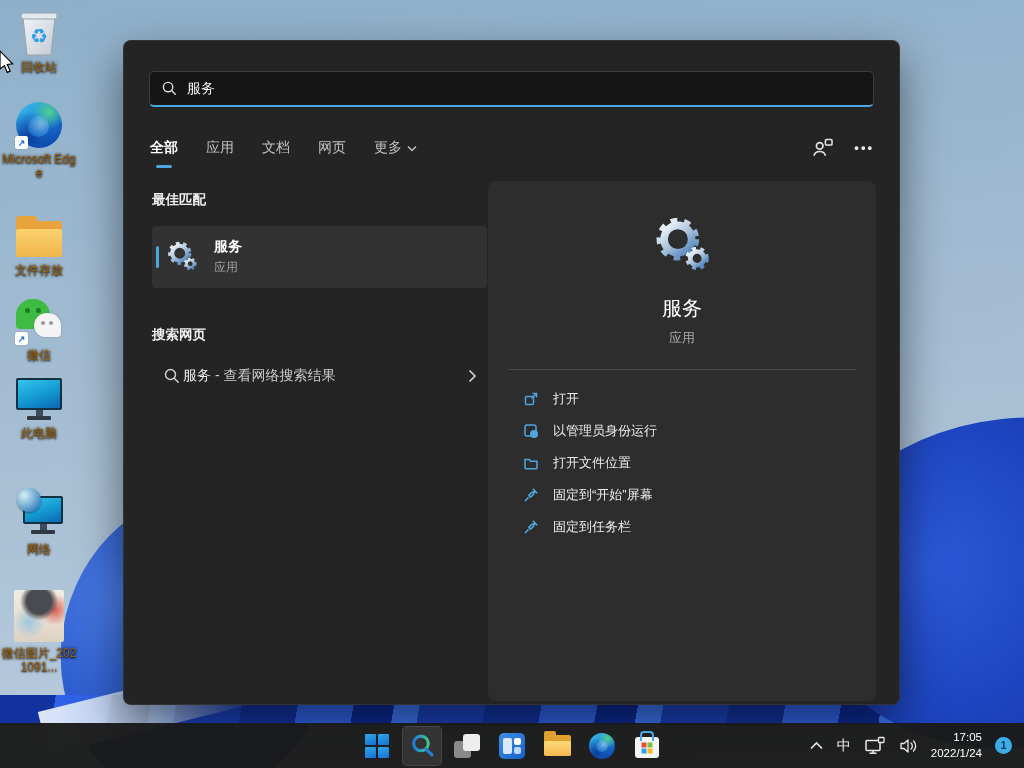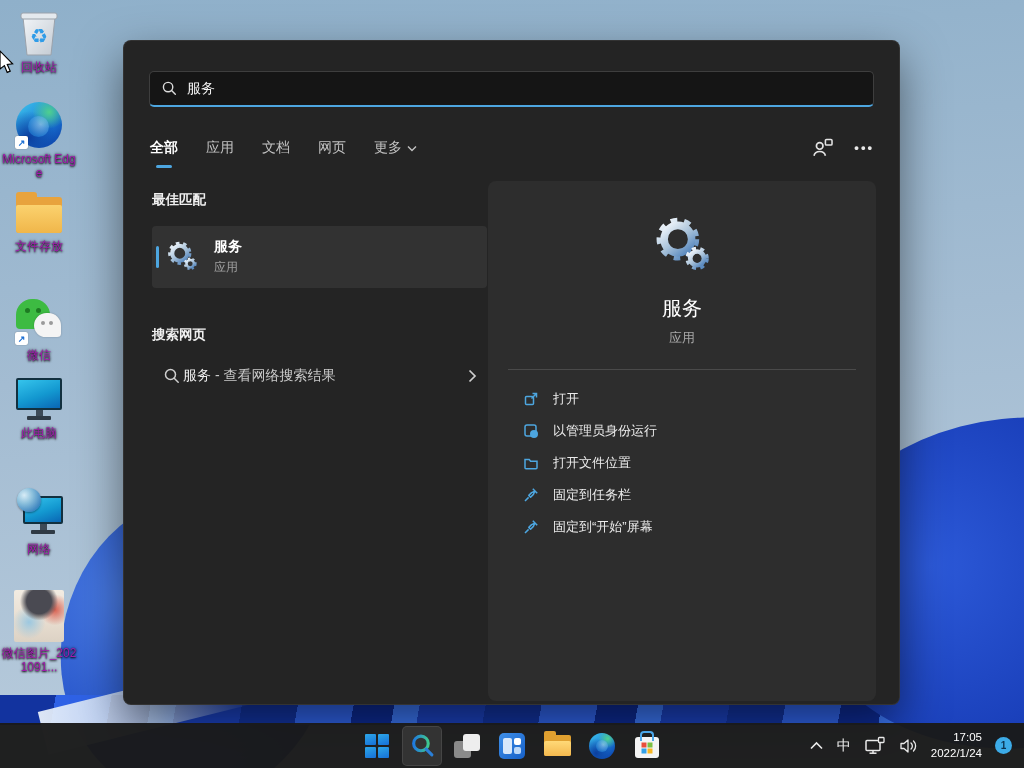--- a/index.html
+++ b/index.html
@@ -20,21 +20,21 @@
     background:repeating-linear-gradient(100deg,
       #12339f 0 55px, #2f62e6 55px 110px, #0d2a92 110px 150px,
       #3a74f0 150px 175px, #1b41bc 175px 240px); }
   .bloom-band-light { position:absolute; left:40px; top:686px; width:210px; height:44px;
     transform:rotate(-14deg);
     background:linear-gradient(100deg, rgba(232,240,250,0.95) 0%, rgba(210,226,242,0.75) 55%, rgba(210,226,242,0) 100%); }
 
   
   .desk-icon { position:absolute; left:0; width:78px; display:flex; flex-direction:column;
     align-items:center; gap:3px; cursor:default; }
-  .desk-label { color:#a21caf; font-size:12px; text-align:center; line-height:1.15;
+  .desk-label { color:#a16207; font-size:12px; text-align:center; line-height:1.15;
     text-shadow:0 1px 2px rgba(0,0,0,.95), 0 0 3px rgba(0,0,0,.8); word-break:break-all; max-width:76px; }
   .icon-wrap { position:relative; width:50px; height:50px; display:flex; align-items:center; justify-content:center; }
   .shortcut-badge { position:absolute; left:1px; bottom:1px; width:13px; height:13px;
     background:#fff; border-radius:2px; display:flex; align-items:center; justify-content:center;
     font-size:9px; color:#1b6fd4; font-weight:bold; box-shadow:0 0 1px rgba(0,0,0,.5); }
 
   .edge-ball { width:46px; height:46px; border-radius:50%;
     background:radial-gradient(circle at 72% 22%, #4fd08e 0%, rgba(79,208,142,0) 34%),
                radial-gradient(circle at 28% 78%, #0b3e9e 0%, rgba(11,62,158,0) 55%),
                linear-gradient(140deg, #35b2e6 15%, #1a7ad8 55%, #0c3fa8 95%); position:relative; }
@@ -186,21 +186,21 @@
 </div>
 
 <div class="desk-icon" style="top:100px;">
   <div class="icon-wrap">
     <div class="edge-ball"></div>
     <div class="shortcut-badge">↗</div>
   </div>
   <div class="desk-label">Microsoft Edge</div>
 </div>
 
-<div class="desk-icon" style="top:187px;">
+<div class="desk-icon" style="top:211px;">
   <div class="icon-wrap">
     <div class="folder-desk">
         <div class="back"></div>
         <div class="front"></div>
       </div>
   </div>
   <div class="desk-label">文件存放</div>
 </div>
 
 <div class="desk-icon" style="top:296px;">
@@ -365,27 +365,27 @@
       <div class="pv-action">
         <svg width="16" height="16" viewBox="0 0 16 16">
           <path d="M2 4.5 h4.2 l1.4 1.8 H14 v6.5 a1 1 0 0 1 -1 1 H3 a1 1 0 0 1 -1 -1 Z" fill="none" stroke="#4da6e0" stroke-width="1.5"></path>
         </svg>
         <span>打开文件位置</span>
       </div>
       <div class="pv-action">
         <svg width="16" height="16" viewBox="0 0 16 16">
           <path d="M9.8 1.8 L14.2 6.2 M12.4 4 L8.6 5.6 L5.8 8.4 L7.6 10.2 L10.4 7.4 L12 3.6 M5.6 10.4 L2 14" fill="none" stroke="#4da6e0" stroke-width="1.5" stroke-linejoin="round"></path>
         </svg>
-        <span>固定到任务栏</span>
+        <span>固定到“开始”屏幕</span>
       </div>
       <div class="pv-action">
         <svg width="16" height="16" viewBox="0 0 16 16">
           <path d="M9.8 1.8 L14.2 6.2 M12.4 4 L8.6 5.6 L5.8 8.4 L7.6 10.2 L10.4 7.4 L12 3.6 M5.6 10.4 L2 14" fill="none" stroke="#4da6e0" stroke-width="1.5" stroke-linejoin="round"></path>
         </svg>
-        <span>固定到“开始”屏幕</span>
+        <span>固定到任务栏</span>
       </div>
     </div>
   </div>
 </div>
 
 <div class="taskbar">
   <div class="tb-center">
     <div class="tb-btn">
       <div class="start-grid">
           <span></span>

